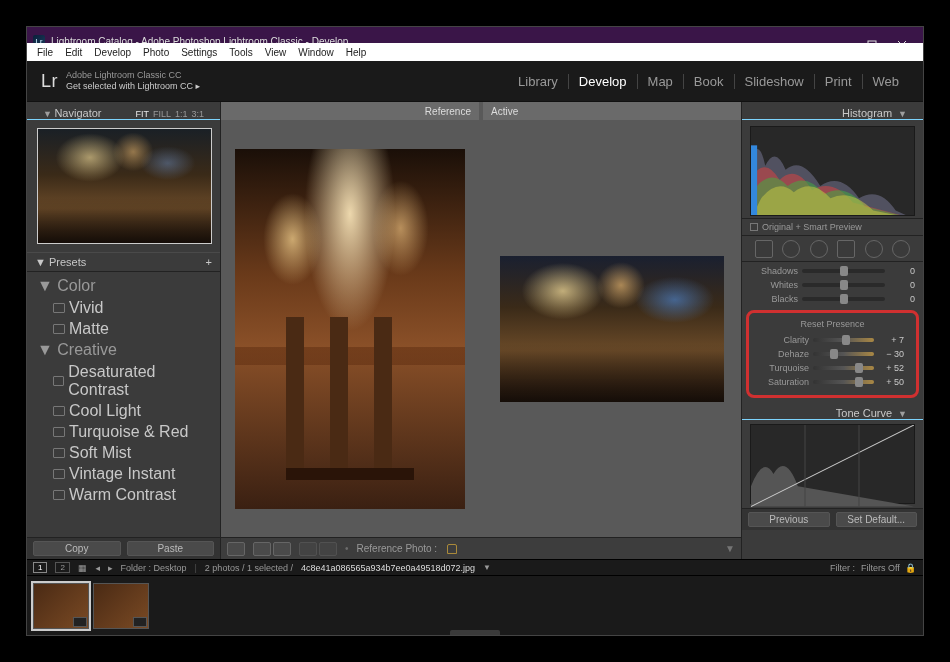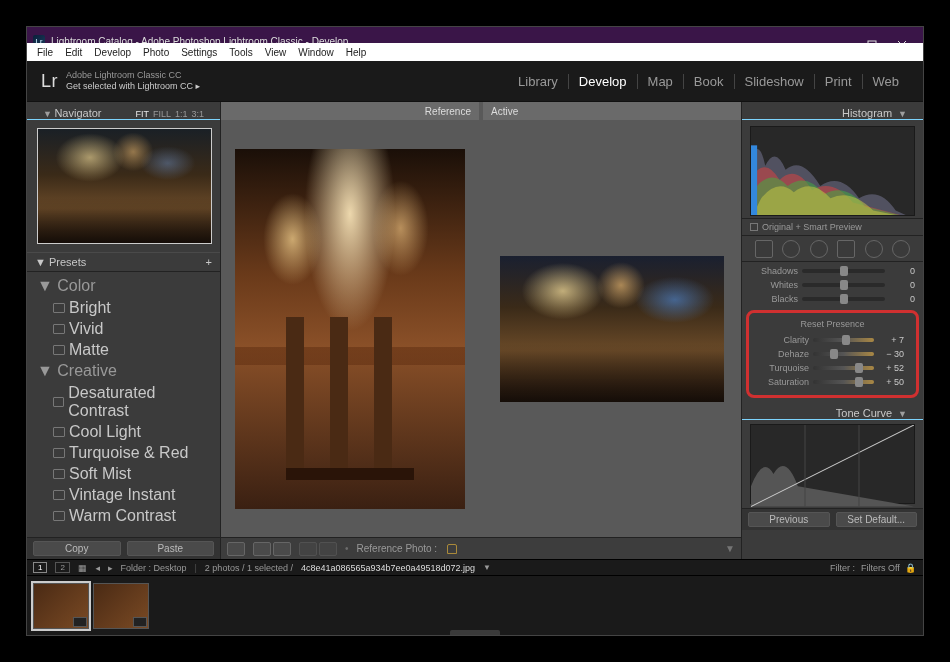--- a/index.html
+++ b/index.html
@@ -210,23 +210,20 @@
           <div class="navthumb"></div>
         </div>
 
       <div class="presetshdr">
         <span><span class="disclosure">▼ </span><span>Presets</span></span>
         <span>+</span>
       </div>
       <div class="presetlist">
         <div class="pgroup">▼ <span>Color</span></div>
         <div class="pitem">
-            <span>Bright</span>
-          </div>
-        <div class="pitem">
             <span>Vivid</span>
           </div>
         <div class="pitem">
             <span>Matte</span>
           </div>
         <div class="pgroup">▼ <span>Creative</span></div>
         <div class="pitem">
             <span>Desaturated Contrast</span>
           </div>
         <div class="pitem">

